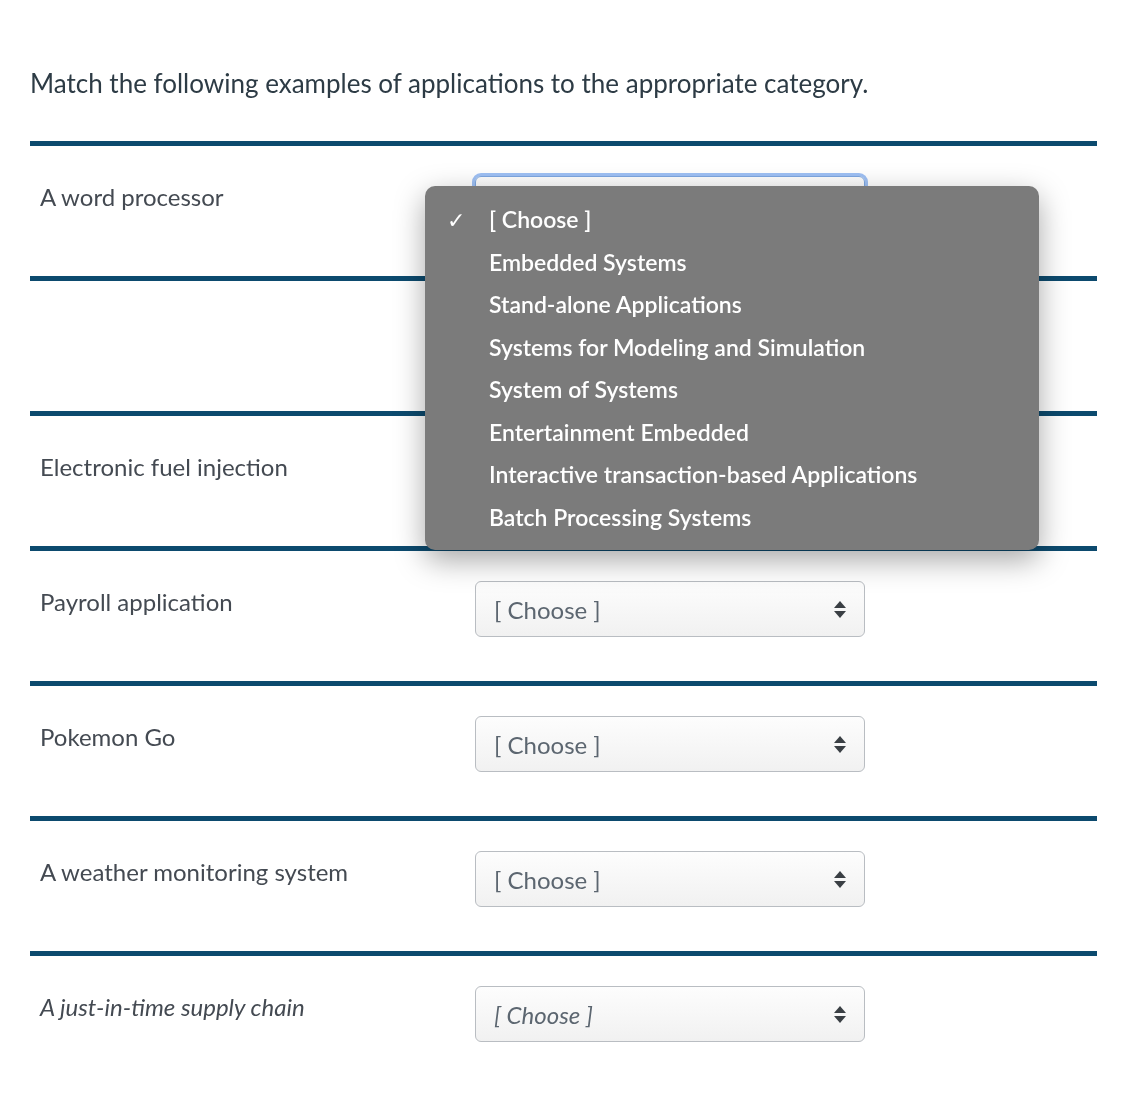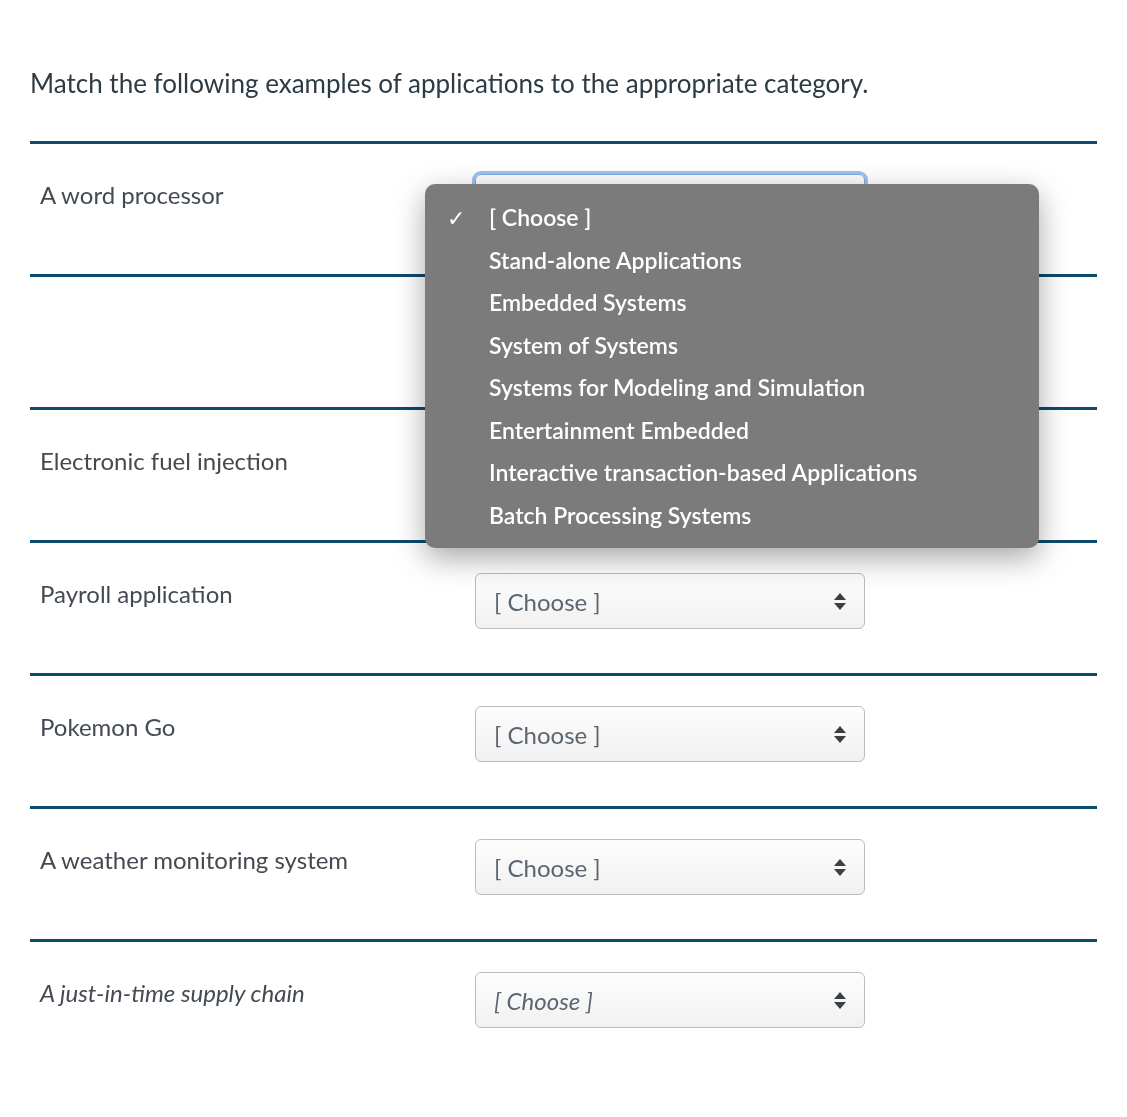--- a/index.html
+++ b/index.html
@@ -13,21 +13,21 @@
   }
   .question-text {
     font-size: 26px;
     color: #2d3b45;
     margin: 36px 0 40px 0;
     line-height: 1.35;
   }
   .match-row {
     display: flex;
     align-items: flex-start;
-    border-top: 3px solid #0c4a6e;
+    border-top: 5px solid #0c4a6e;
     padding: 30px 10px 44px 10px;
     position: relative;
   }
   .match-row:last-child { padding-bottom: 10px; font-style: italic; }
   .prompt-cell {
     flex: 0 0 435px;
     font-size: 24px;
     color: #444a52;
     padding-top: 6px;
     padding-right: 20px;
@@ -121,24 +121,24 @@
       <span class="sort-arrows">
           <span class="tri up"></span>
           <span class="tri down"></span>
         </span>
     </div>
     <div class="dropdown-popup">
       <div class="opt">
         <span class="check">✓</span>
         <span>[ Choose ]</span>
       </div>
+      <div class="opt"><span>Embedded Systems</span></div>
       <div class="opt"><span>Stand-alone Applications</span></div>
-      <div class="opt"><span>Embedded Systems</span></div>
+      <div class="opt"><span>Systems for Modeling and Simulation</span></div>
       <div class="opt"><span>System of Systems</span></div>
-      <div class="opt"><span>Systems for Modeling and Simulation</span></div>
       <div class="opt"><span>Entertainment Embedded</span></div>
       <div class="opt"><span>Interactive transaction-based Applications</span></div>
       <div class="opt"><span>Batch Processing Systems</span></div>
     </div>
   </div>
 </div>
 
 <div class="match-row">
   <div class="answer-cell">
     <div class="select-box" style="visibility:hidden;">

